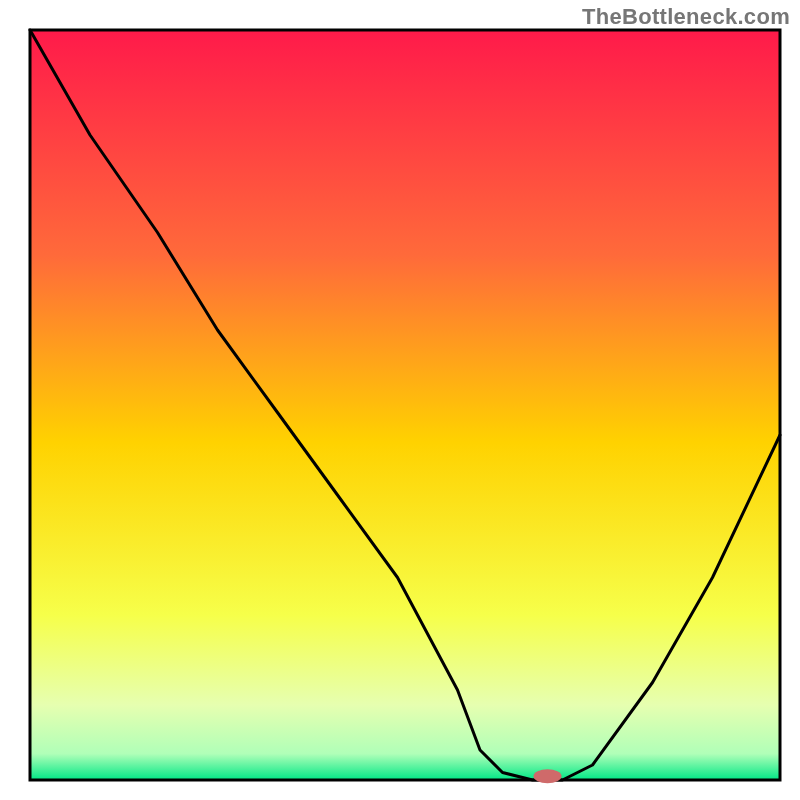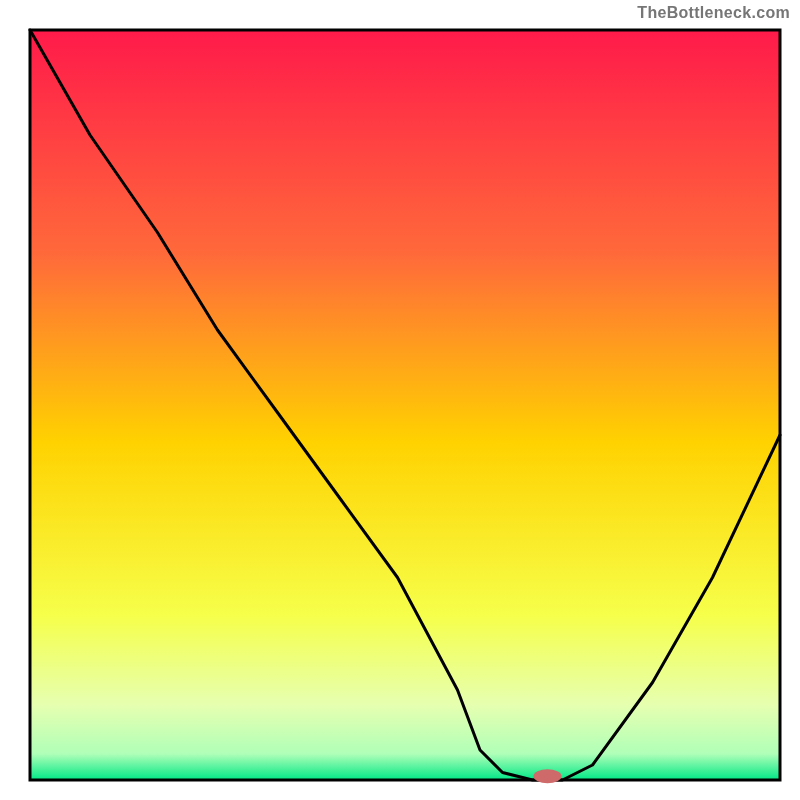--- a/index.html
+++ b/index.html
@@ -12,21 +12,21 @@
   }
   .wrap {
     position: relative;
     width: 800px;
     height: 800px;
   }
   .watermark {
     position: absolute;
     top: 4px;
     right: 10px;
-    font-size: 16px;
+    font-size: 22px;
     font-weight: bold;
     color: #767676;
     letter-spacing: 0.3px;
   }
   svg {
     position: absolute;
     top: 0;
     left: 0;
   }
 </style>

